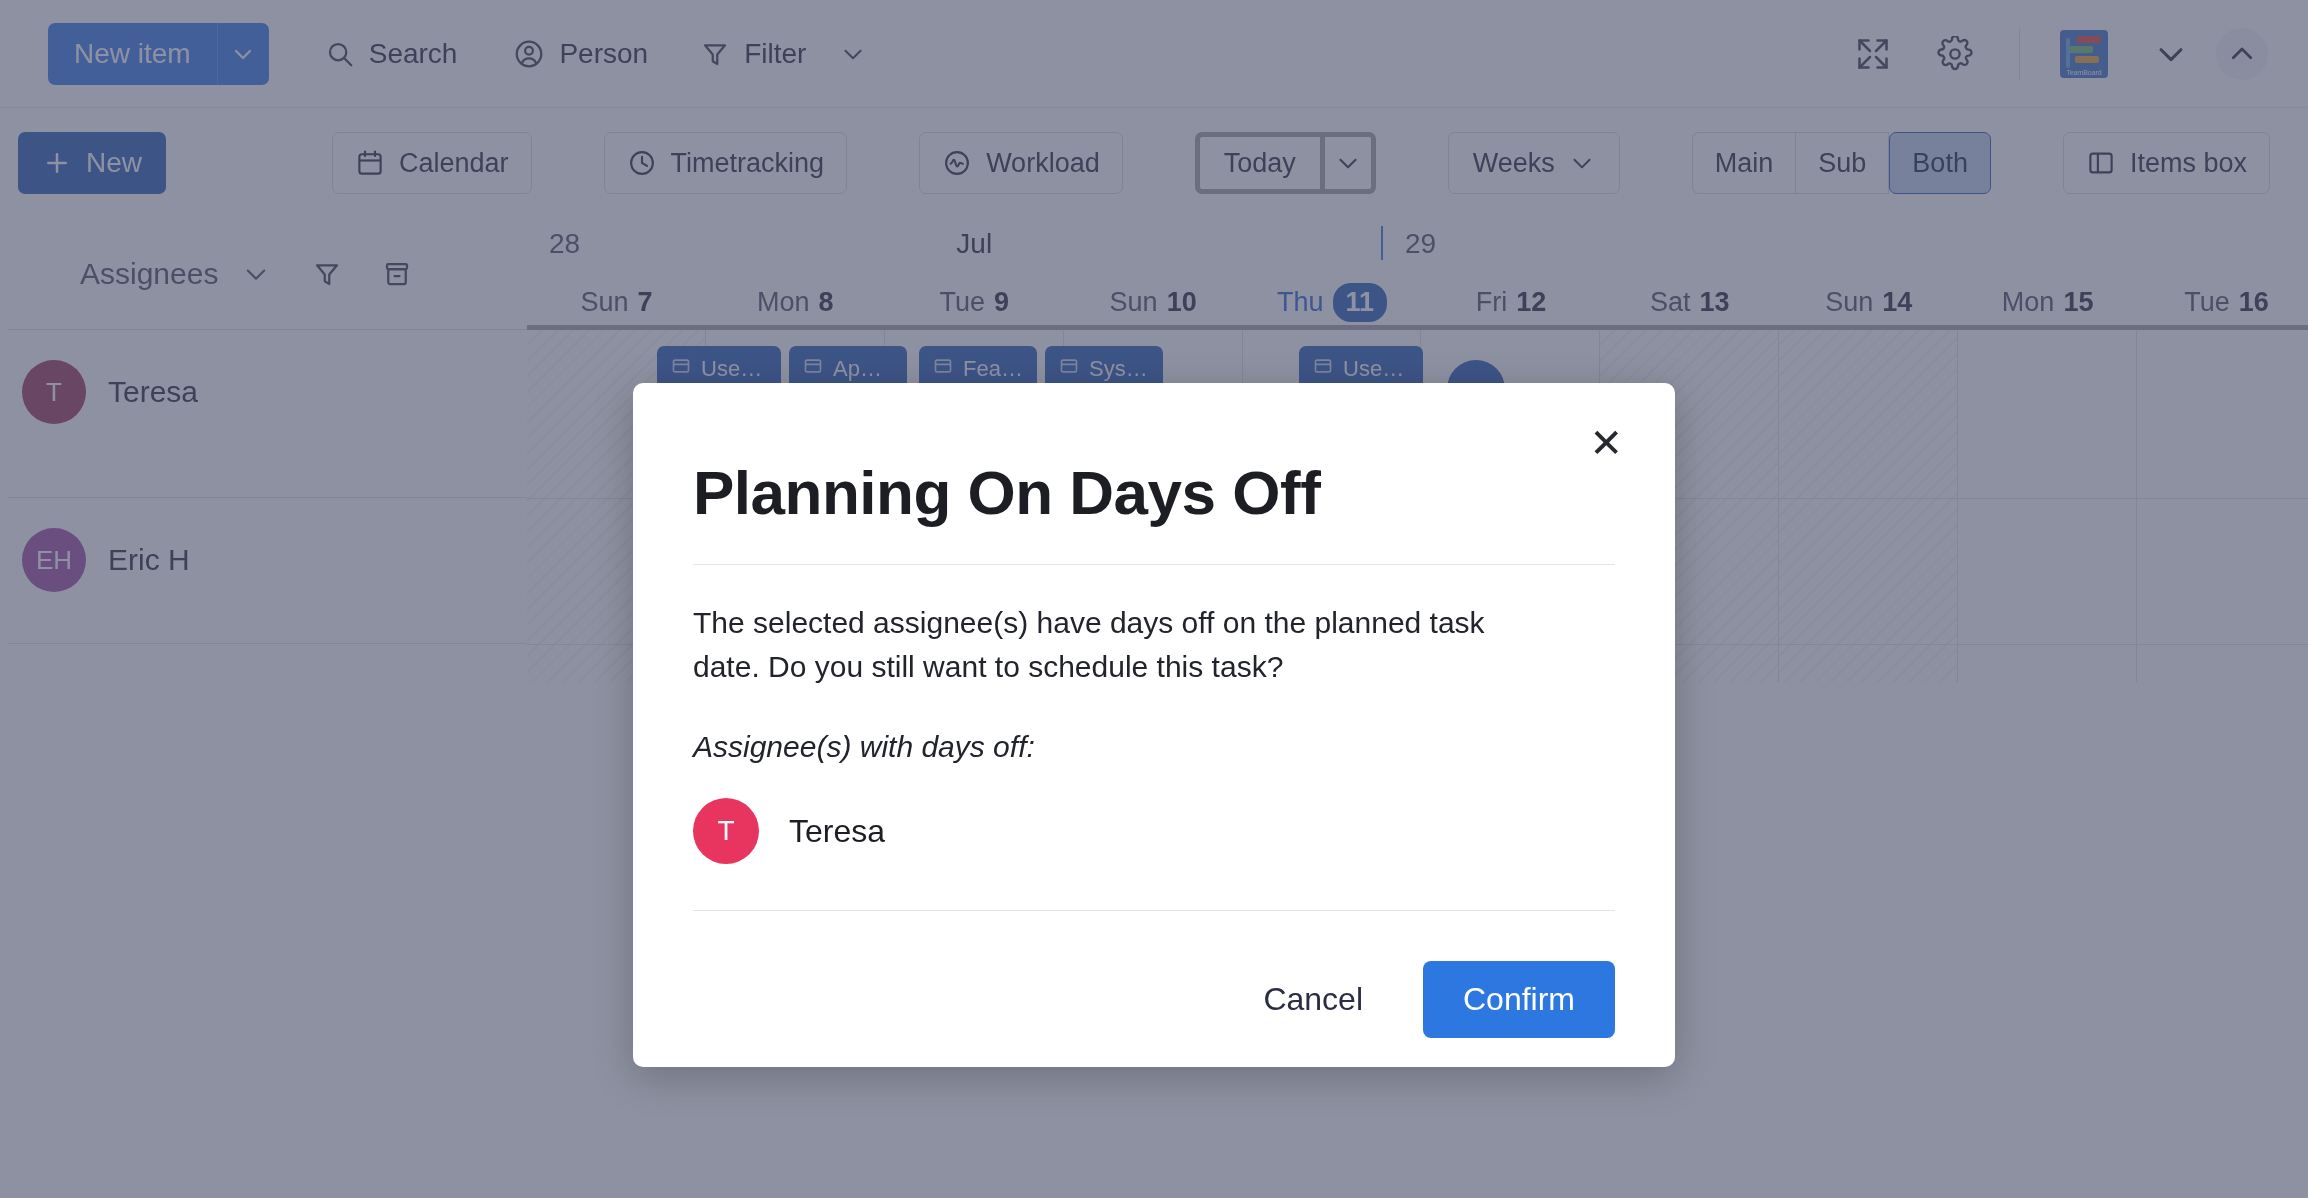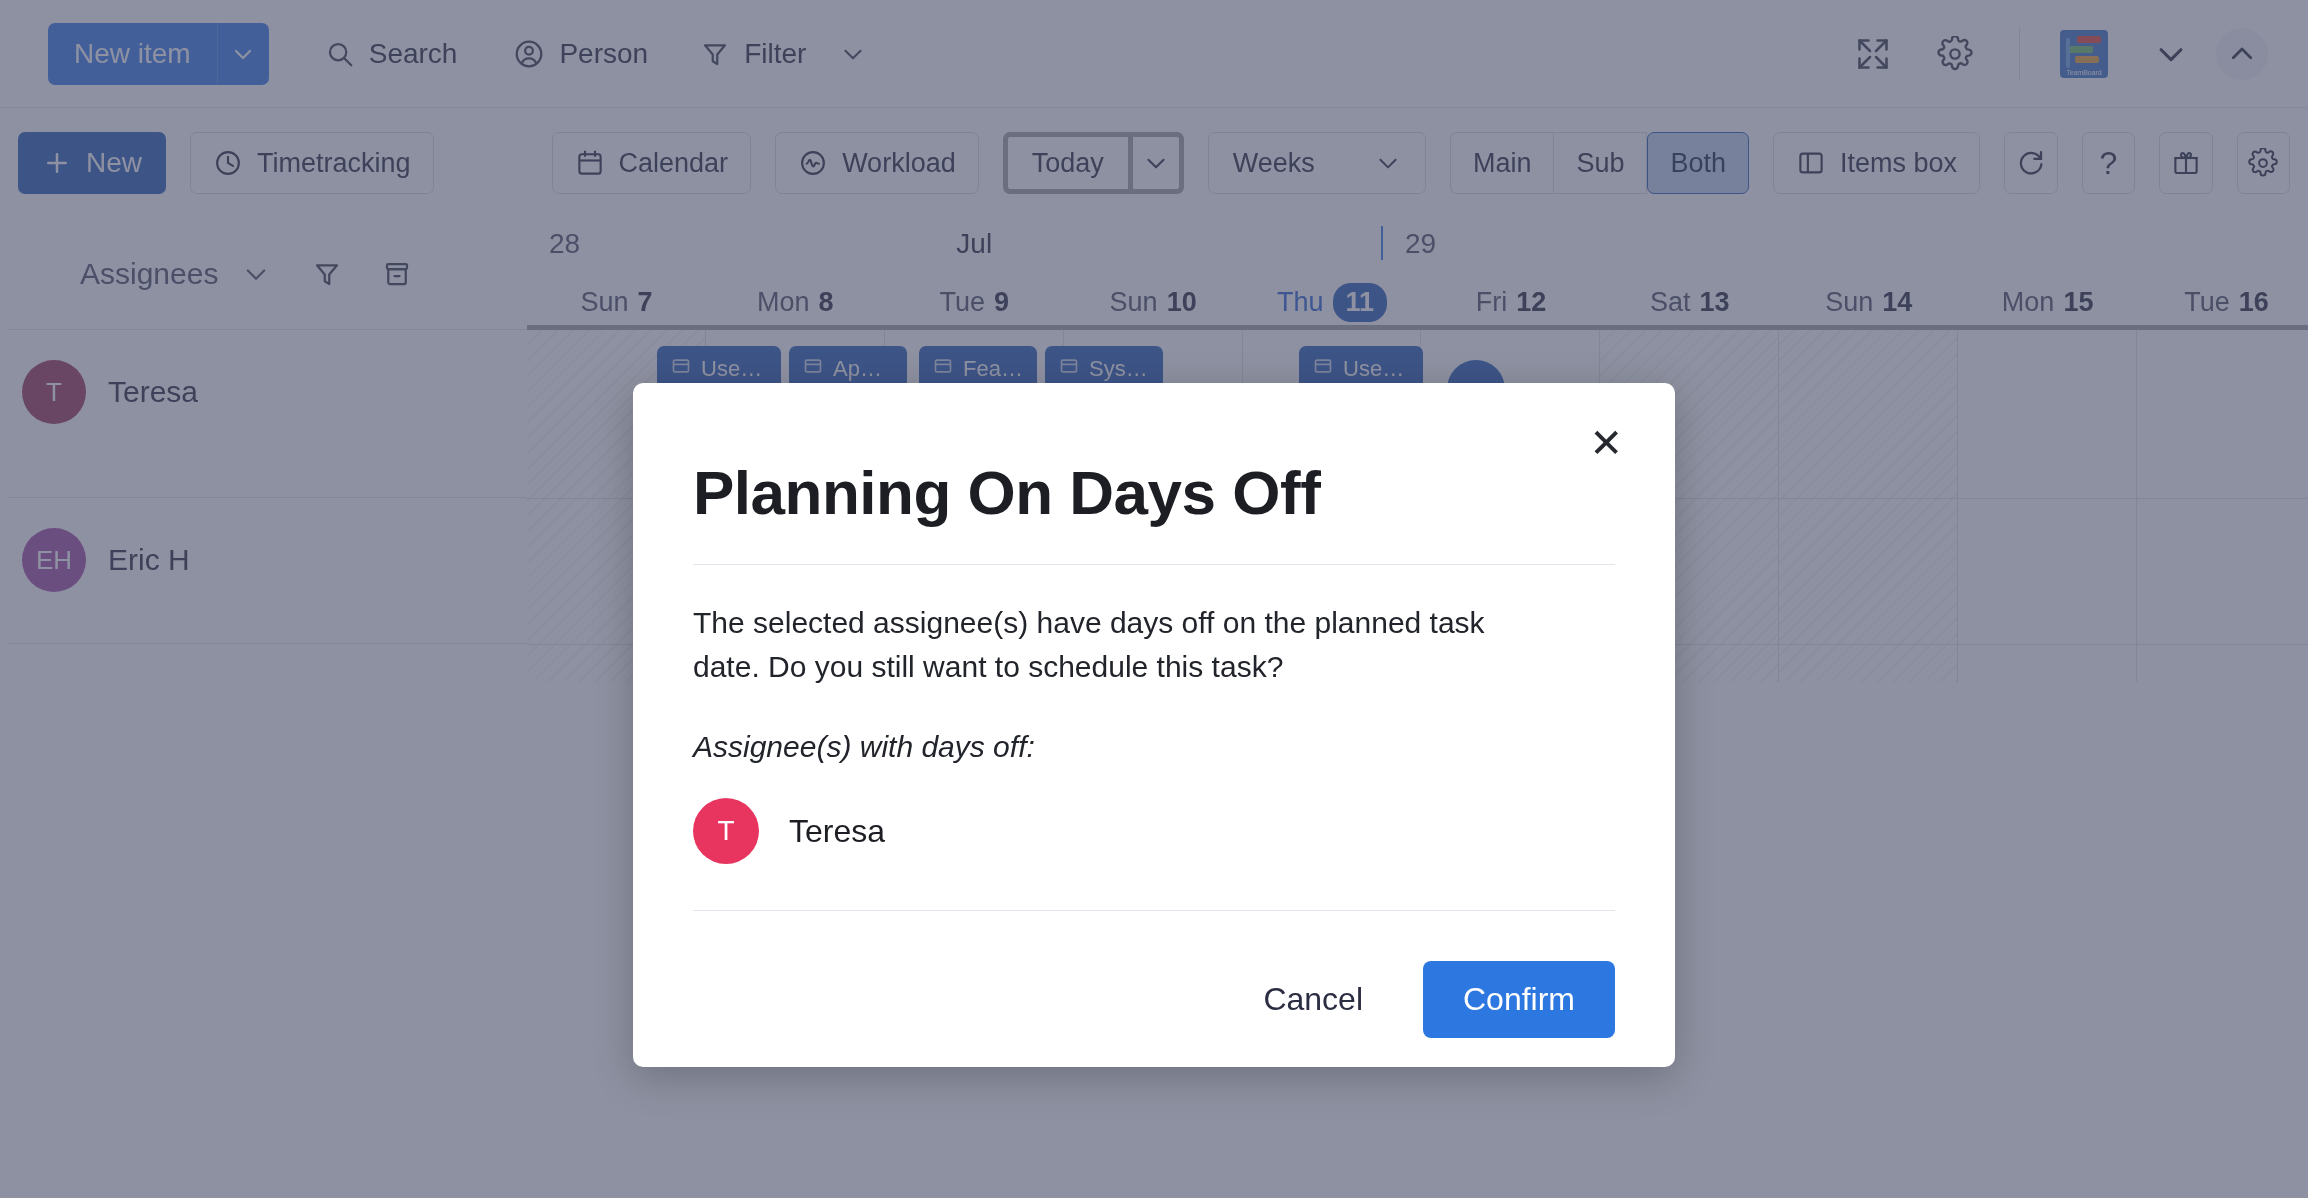--- a/index.html
+++ b/index.html
@@ -70,20 +70,21 @@
     background: #f2f4f9; margin-left: 28px;
     display:flex; align-items:center; justify-content:center; cursor:pointer;
   }
 
   
   .toolbar {
     position: absolute; top: 108px; left: 0; width: 2308px; height: 110px;
     background: #ffffff;
     display: flex; align-items: center;
     z-index: 4;
+    gap: 48px;
   }
   .btn-new {
     margin-left: 18px; height: 62px; min-width: 148px;
     background: #2b5fba; color: #fff; border-radius: 7px;
     display:flex; align-items:center; justify-content:center; gap:14px;
     font-size: 28px; cursor:pointer;
   }
   .seg, .obtn {
     height: 62px; border: 1px solid #d6dae3; border-radius: 7px;
     display: flex; align-items: center; justify-content:center;
@@ -343,40 +344,40 @@
     <div class="btn-new">
       <span>
         <svg width="30" height="30" viewBox="0 0 24 24" fill="none" stroke="#fff" stroke-width="2" stroke-linecap="round">
             <line x1="12" y1="5" x2="12" y2="19"></line>
             <line x1="5" y1="12" x2="19" y2="12"></line>
           </svg>
       </span>
       <span>New</span>
     </div>
 
-    <div class="obtn tb-gap">
-      <span>
-        <svg width="30" height="30" viewBox="0 0 24 24" fill="none" stroke="#2b2d42" stroke-width="1.7">
-          <circle cx="12" cy="12" r="8.7"></circle>
-            <polyline points="12 7 12 12 16 14.3" stroke-linecap="round"></polyline>
-          </svg>
-      </span>
-      <span>Timetracking</span>
-    </div>
-
     <div class="obtn" style="margin-left:118px">
       <span>
         <svg width="30" height="30" viewBox="0 0 24 24" fill="none" stroke="#2b2d42" stroke-width="1.7">
           <rect x="3.5" y="5" width="17" height="15.5" rx="2"></rect>
             <line x1="3.5" y1="10" x2="20.5" y2="10"></line>
           <line x1="8" y1="2.8" x2="8" y2="6.4" stroke-linecap="round"></line>
           <line x1="16" y1="2.8" x2="16" y2="6.4" stroke-linecap="round"></line>
           </svg>
       </span>
       <span>Calendar</span>
+    </div>
+
+    <div class="obtn tb-gap">
+      <span>
+        <svg width="30" height="30" viewBox="0 0 24 24" fill="none" stroke="#2b2d42" stroke-width="1.7">
+          <circle cx="12" cy="12" r="8.7"></circle>
+            <polyline points="12 7 12 12 16 14.3" stroke-linecap="round"></polyline>
+          </svg>
+      </span>
+      <span>Timetracking</span>
     </div>
 
     <div class="obtn tb-gap">
       <span>
         <svg width="30" height="30" viewBox="0 0 24 24" fill="none" stroke="#2b2d42" stroke-width="1.7">
           <circle cx="12" cy="12" r="8.7"></circle>
           <path d="M6.8 12.6c1.4 0 1.6-3.1 2.7-3.1 1.2 0 1.3 5.2 2.6 5.2 1.2 0 1.3-2.9 2.4-2.9.8 0 1 .8 2.2.8" stroke-linecap="round"></path>
           </svg>
       </span>
       <span>Workload</span>

